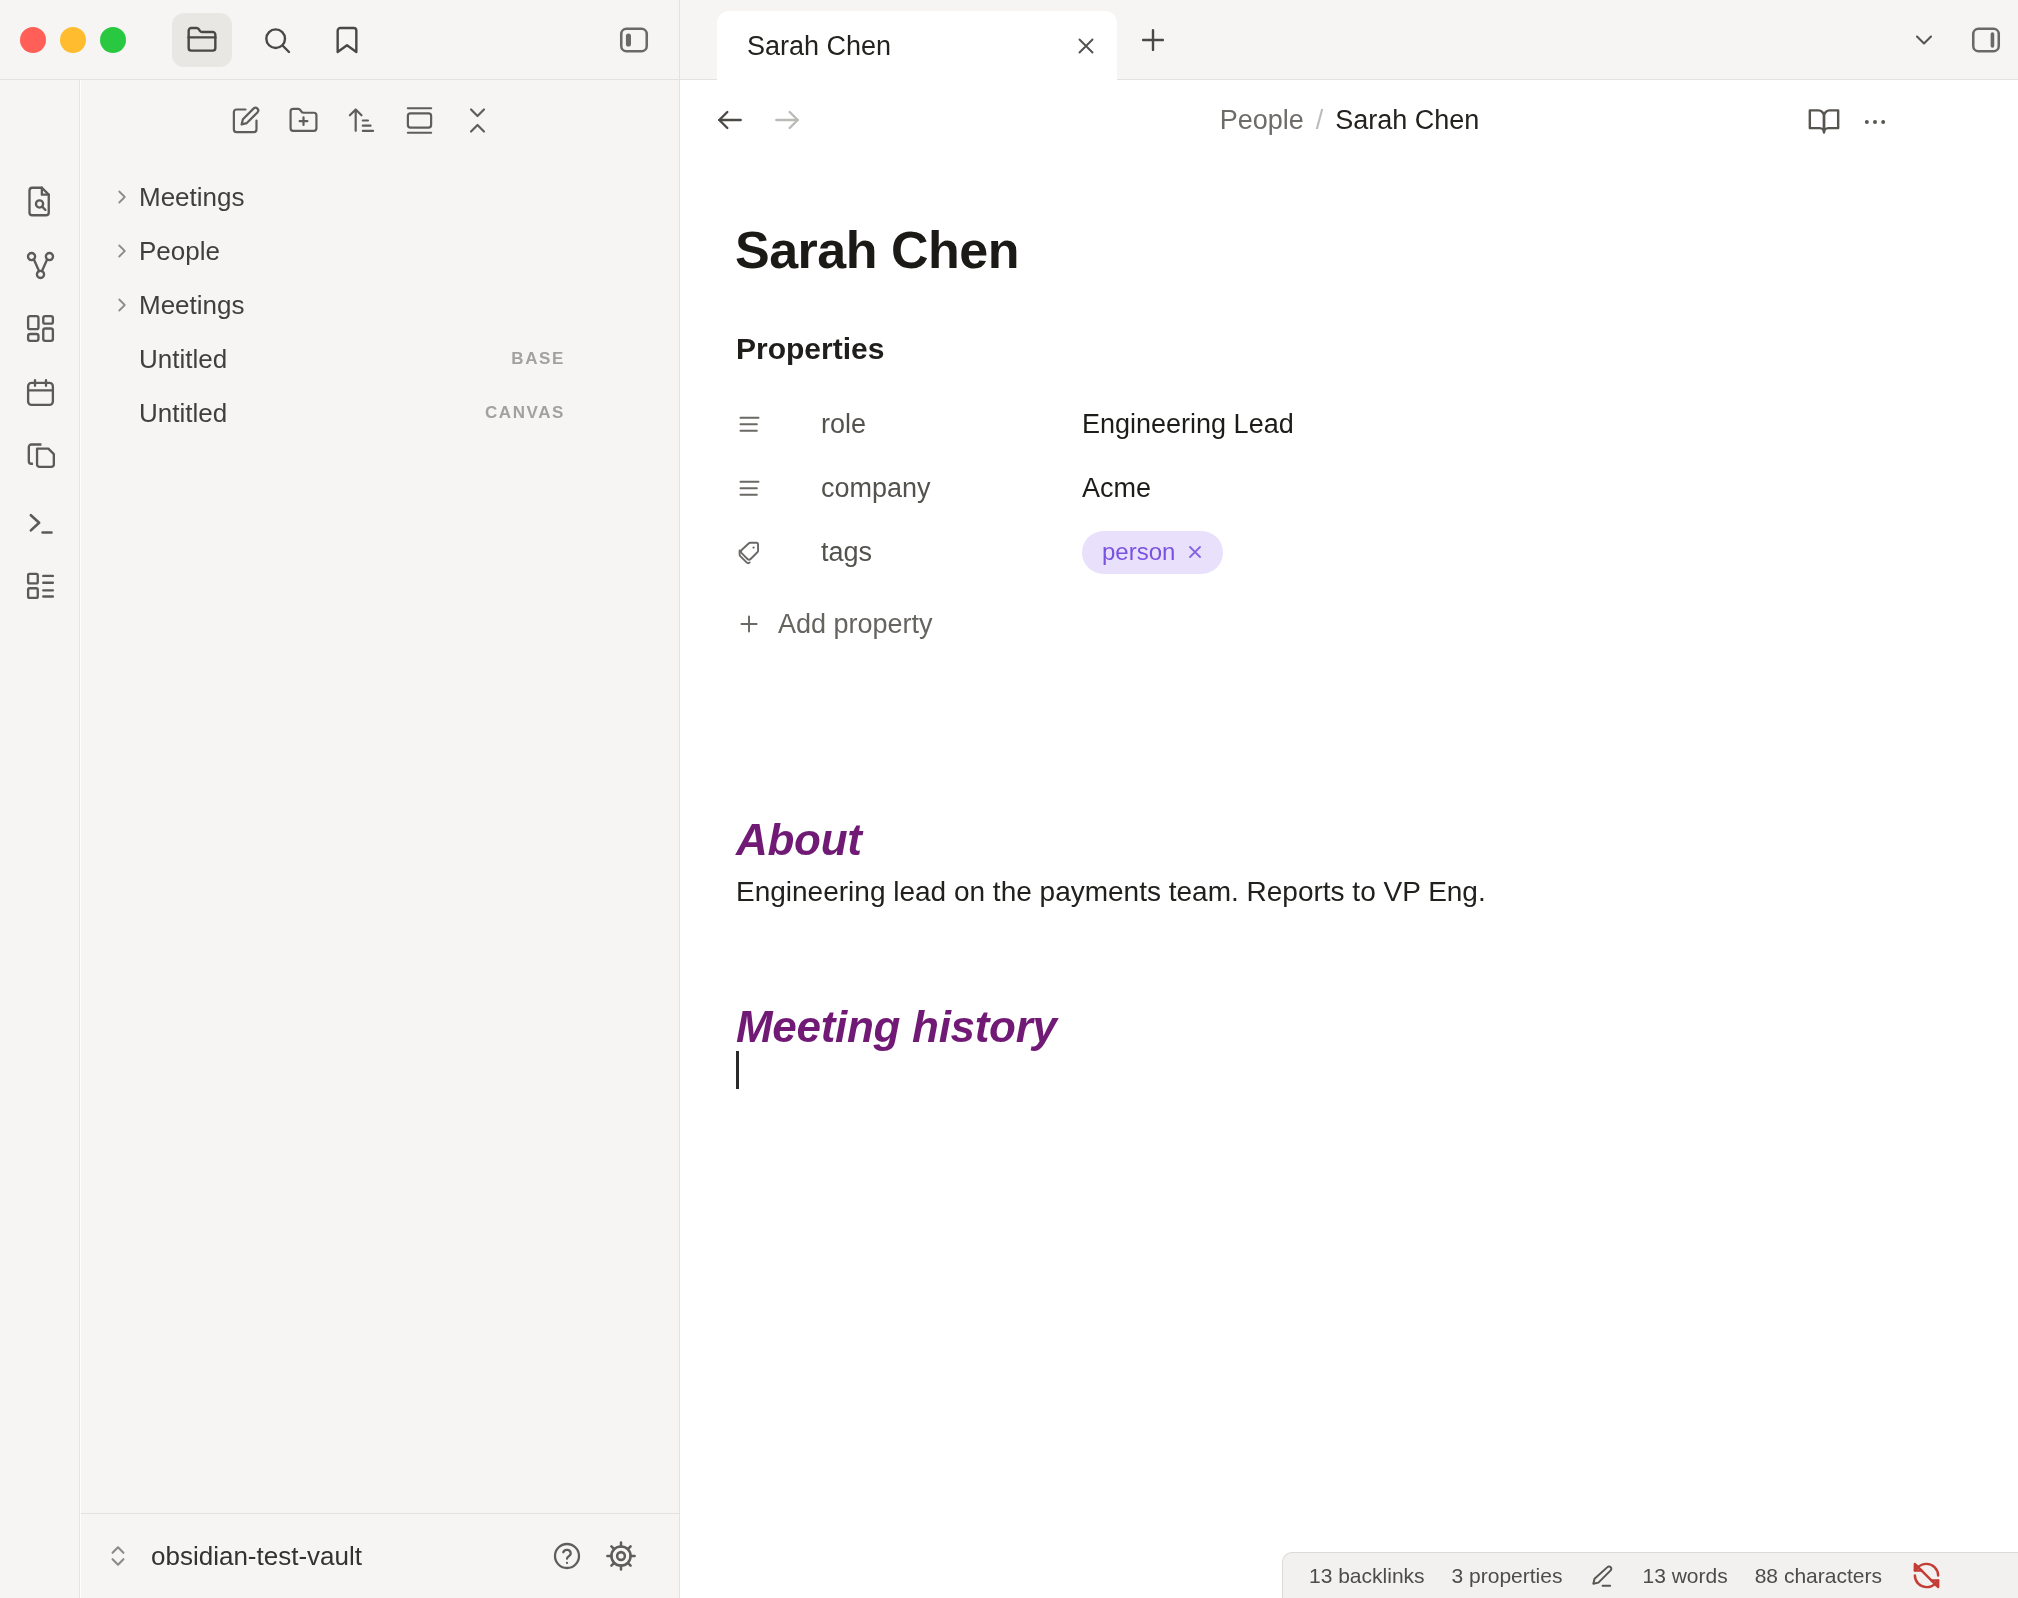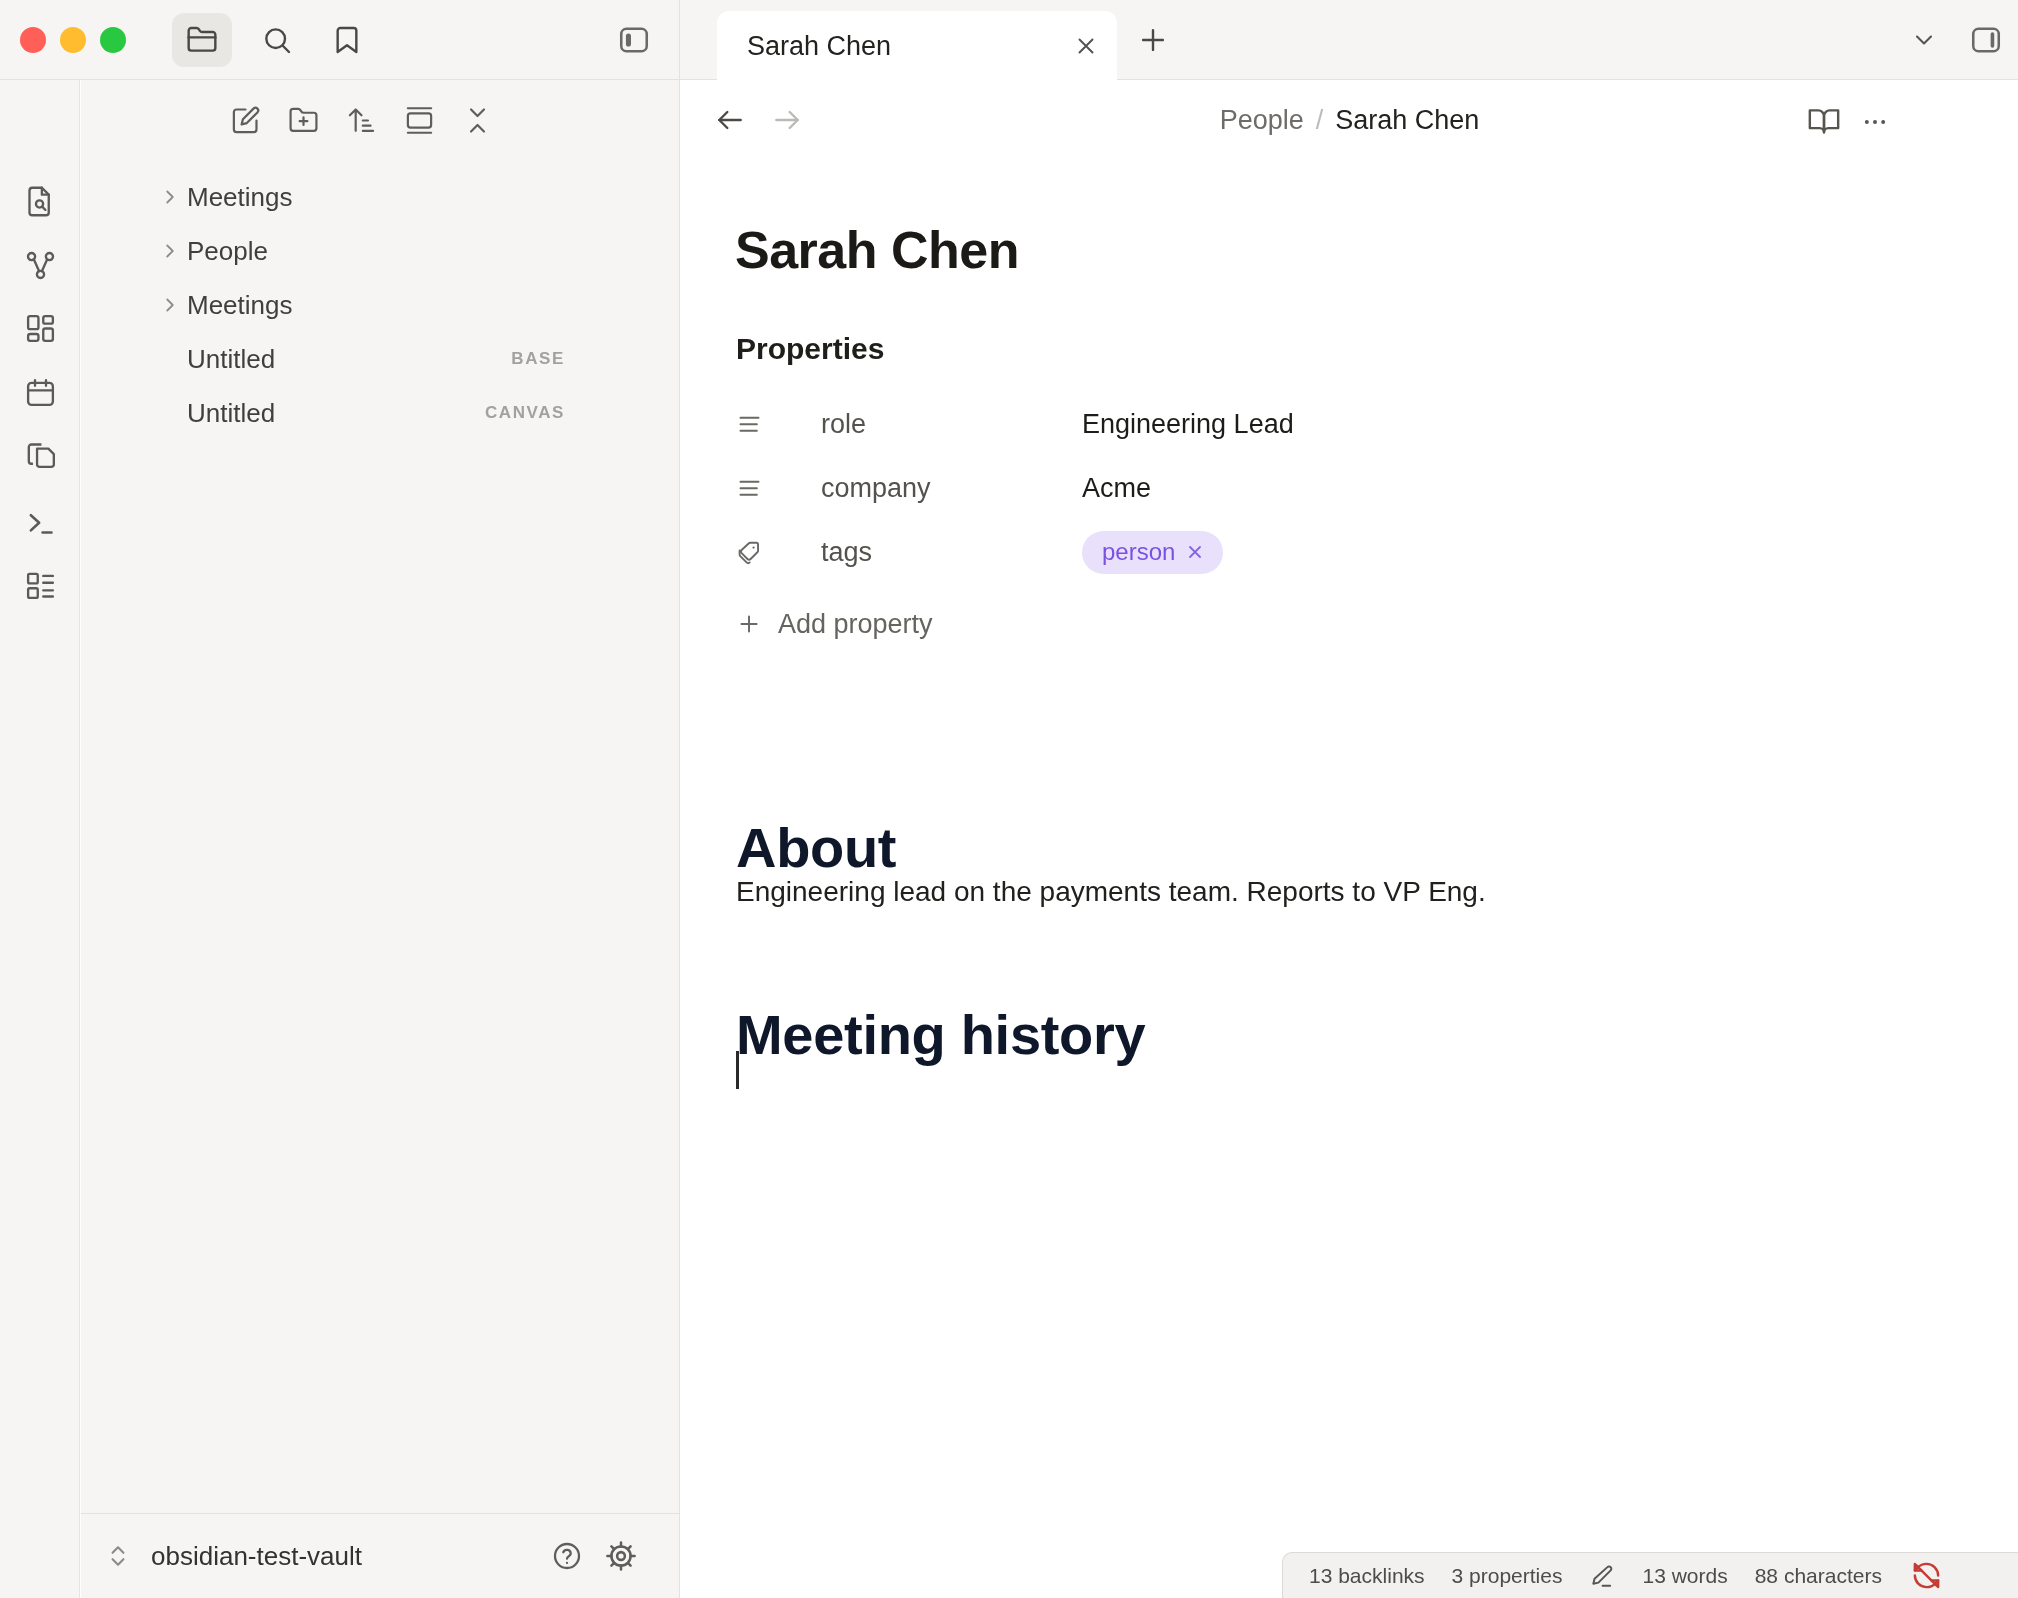--- a/index.html
+++ b/index.html
@@ -32,21 +32,21 @@
 
   
   .rail { position:absolute; left:0; top:80px; width:80px; height:1518px; background:#f6f5f3; border-right:1px solid #e7e5e1; }
   .rail-btn { position:absolute; left:23px; width:34px; height:34px; color:#5c5a57; }
 
   
   .tree-pane { position:absolute; left:81px; top:80px; width:599px; height:1433px; background:#f6f5f3; border-right:1px solid #e4e2de; }
   .tree-toolbar { position:absolute; left:0; top:0; width:100%; height:80px; }
   .tree-tool { position:absolute; top:24px; width:32px; height:32px; color:#5f5d59; }
   .tree-list { position:absolute; left:0; top:90px; width:100%; list-style:none; }
-  .tree-item { display:flex; align-items:center; height:54px; padding:0 114px 0 30px; cursor:default;margin-left:48px; }
+  .tree-item { display:flex; align-items:center; height:54px; padding:0 114px 0 30px; cursor:default; }
   .tree-chevron { width:22px; height:22px; color:#8e8c88; margin-right:6px; flex:none; }
   .tree-spacer { width:28px; flex:none; }
   .tree-label { font-size:26px; color:#403f3c; white-space:nowrap; }
   .tree-badge { margin-left:auto; font-size:17px; font-weight:700; letter-spacing:1.6px; color:#a3a19d; }
 
   .vault-row { position:absolute; left:81px; top:1513px; width:599px; height:85px; background:#f6f5f3; border-top:1px solid #e4e2de; border-right:1px solid #e4e2de; display:flex; align-items:center; }
   .vault-switch-icon { width:26px; height:26px; color:#8e8c88; margin-left:24px; }
   .vault-name { margin-left:20px; font-size:26px; font-weight:500; color:#33322f; }
   .vault-actions { margin-left:auto; display:flex; gap:22px; padding-right:42px; }
   .vault-actions .vbtn { width:32px; height:32px; color:#5f5d59; }
@@ -70,21 +70,21 @@
   .prop-row.r0 { top:236px; } .prop-row.r1 { top:300px; } .prop-row.r2 { top:364px; }
   .prop-icon { width:27px; height:27px; color:#6b6965; margin-right:18px; flex:none; }
   .prop-name { width:221px; font-size:27px; color:#54524d; }
   .prop-value { font-size:27px; color:#1d1c19; }
   .tag-pill { display:flex; align-items:center; height:43px; padding:0 18px 0 20px; border-radius:22px; background:#e9e1fb; }
   .tag-pill .tag-text { font-size:24px; font-weight:500; color:#7a52e0; }
   .tag-pill .tag-x { width:20px; height:20px; margin-left:10px; color:#8565e6; }
   .add-prop { position:absolute; left:55px; top:444px; height:40px; display:flex; align-items:center; color:#66645f; }
   .add-prop .plus { width:26px; height:26px; margin-right:16px; color:#6b6965; }
   .add-prop .add-label { font-size:27px; }
-  .sec-h2 { position:absolute; left:55px; font-size:56px; font-weight:700; color:#0f172a; letter-spacing:-0.3px; }
+  .sec-h2 { position:absolute; left:55px; font-size:44px; font-weight:700; color:#701a75; letter-spacing:-0.3px;font-style:italic; }
   .sec-h2.about { top:655px; }
   .sec-h2.meetings { top:842px; }
   .sec-body { position:absolute; left:55px; top:716px; font-size:28px; color:#21201d; }
   .caret { position:absolute; left:55px; top:891px; width:3px; height:38px; background:#2a2a28; }
 
   
   .statusbar { position:absolute; right:0; bottom:0; width:736px; height:46px; background:#f2f1ef; border-top:1px solid #dcdad6; border-left:1px solid #dcdad6; border-top-left-radius:10px; display:flex; align-items:center; gap:27px; padding:0 12px 0 26px; }
   .status-item { font-size:21px; color:#4e4c48; white-space:nowrap; }
   .status-icon { width:26px; height:26px; color:#57554f; flex:none; }
   .sync-off { width:31px; height:31px; color:#c43c35; flex:none; margin-left:2px; }

